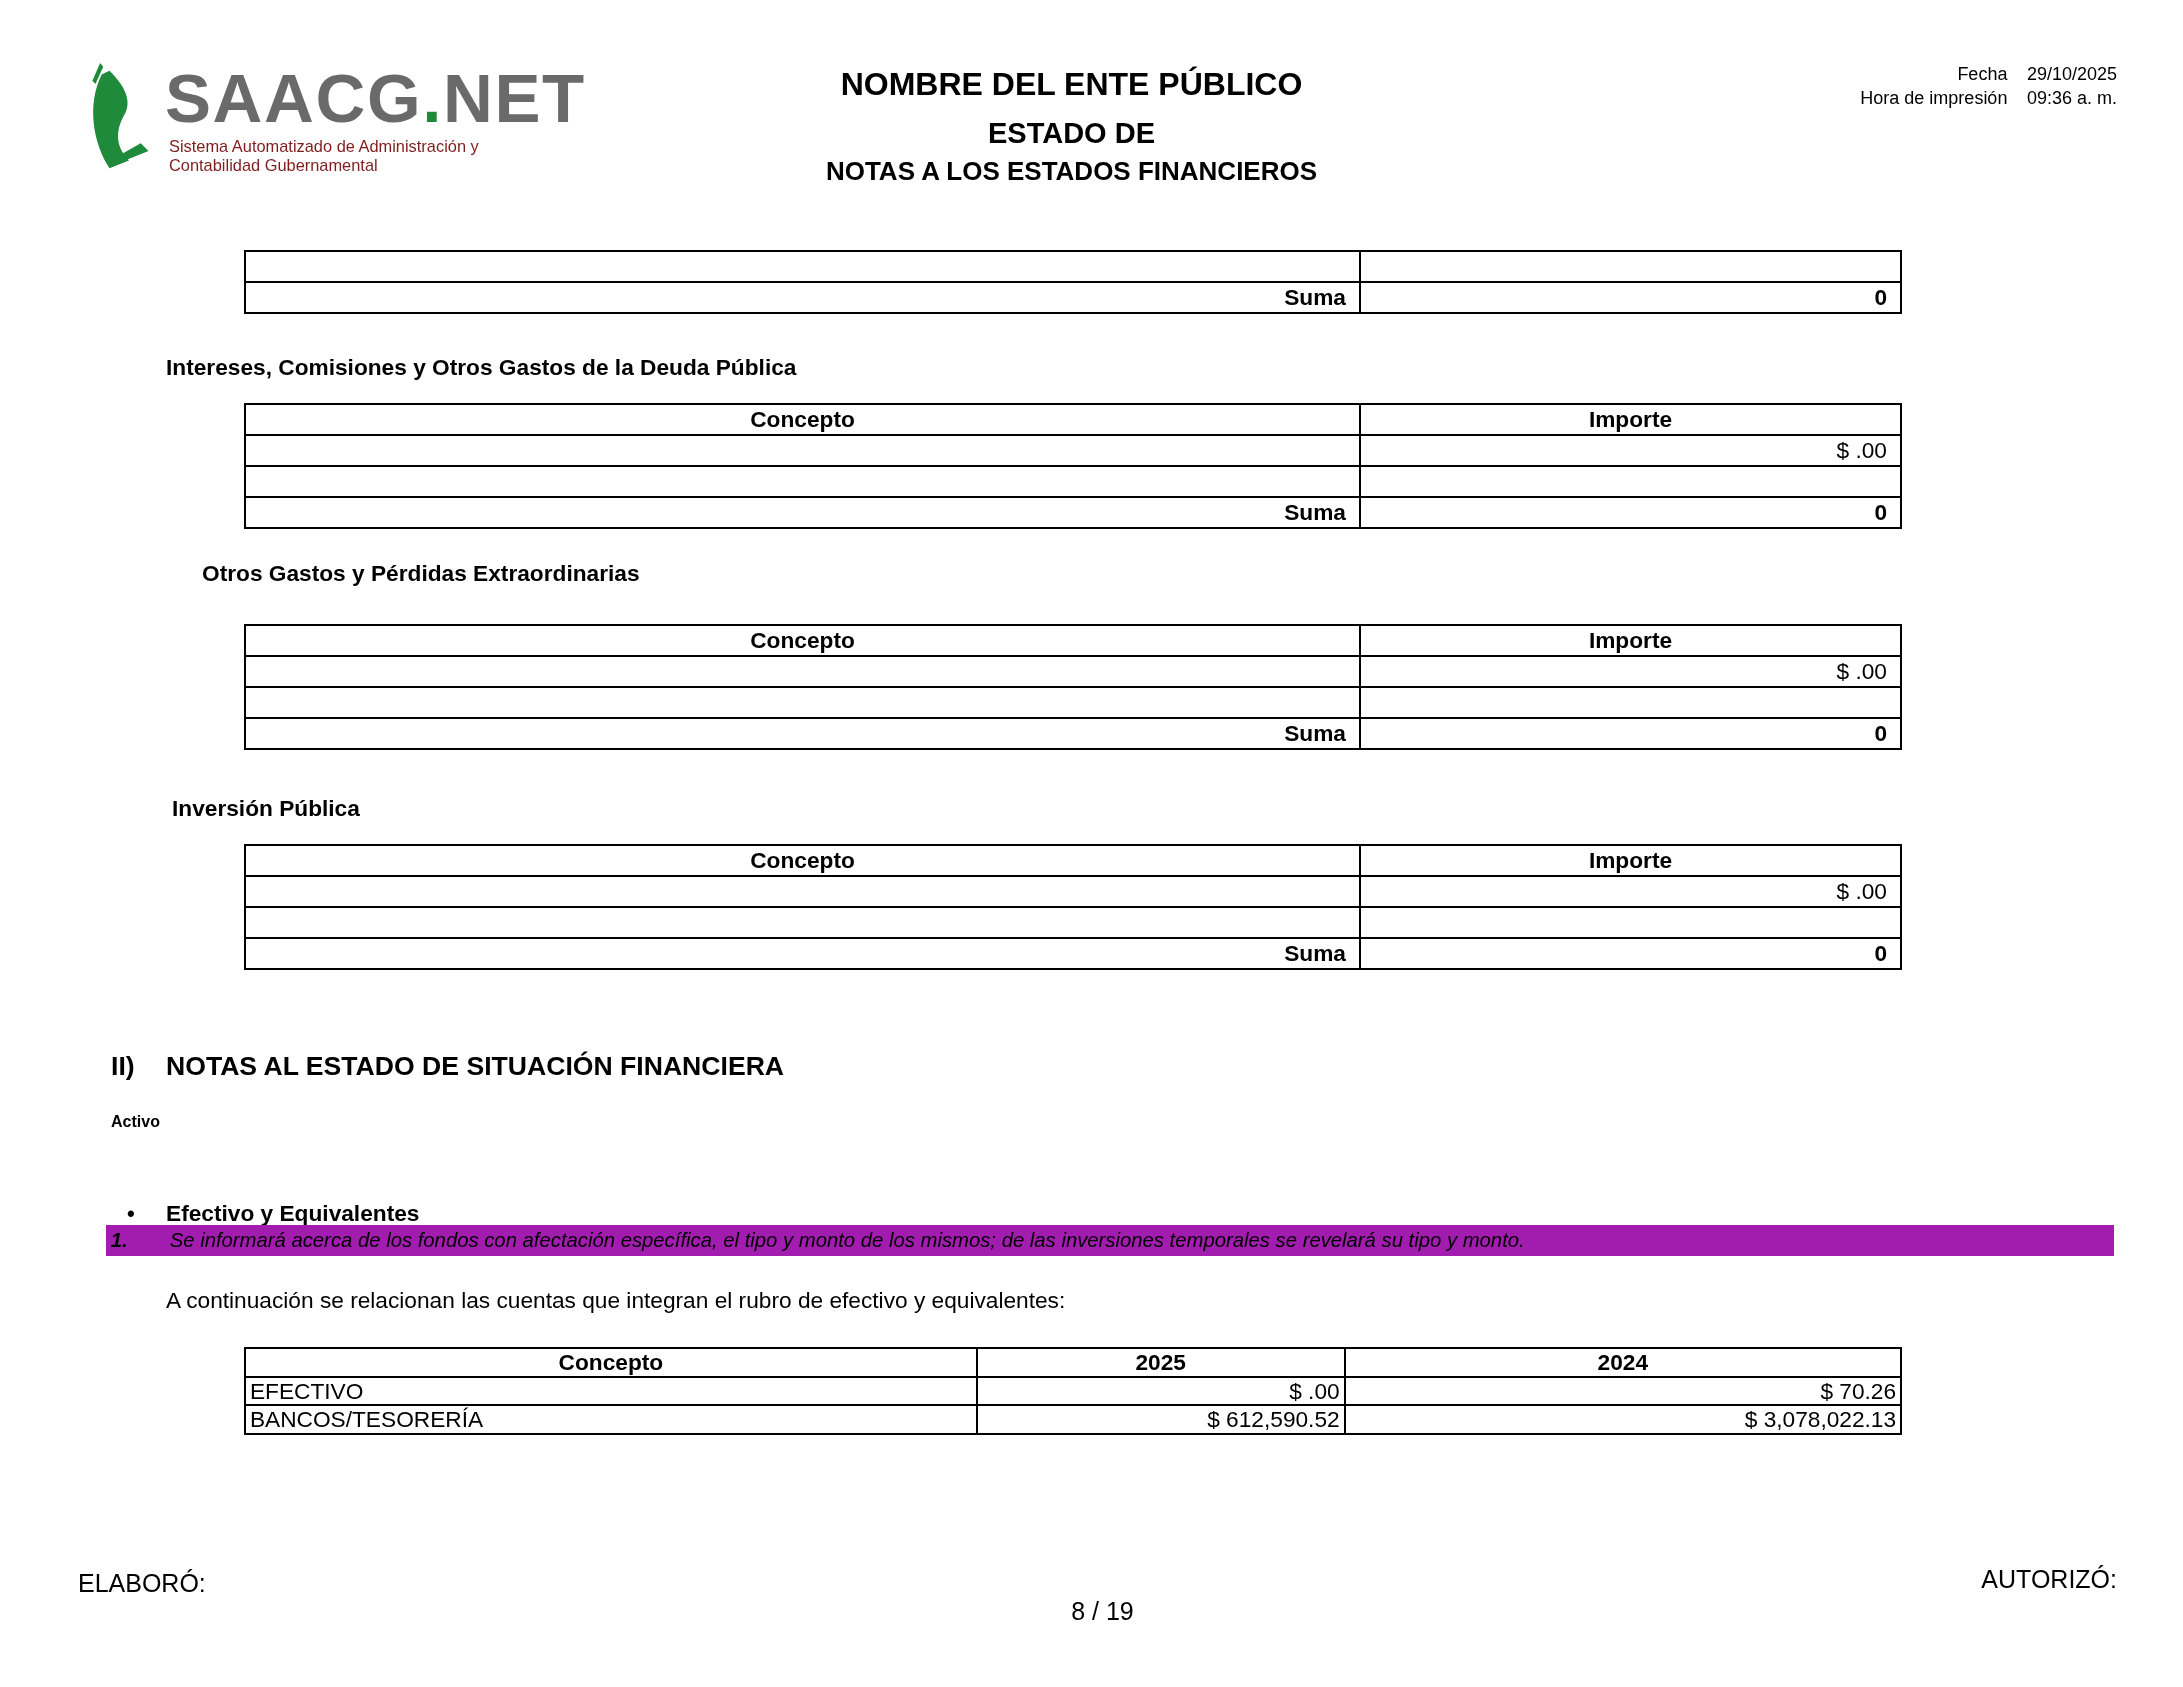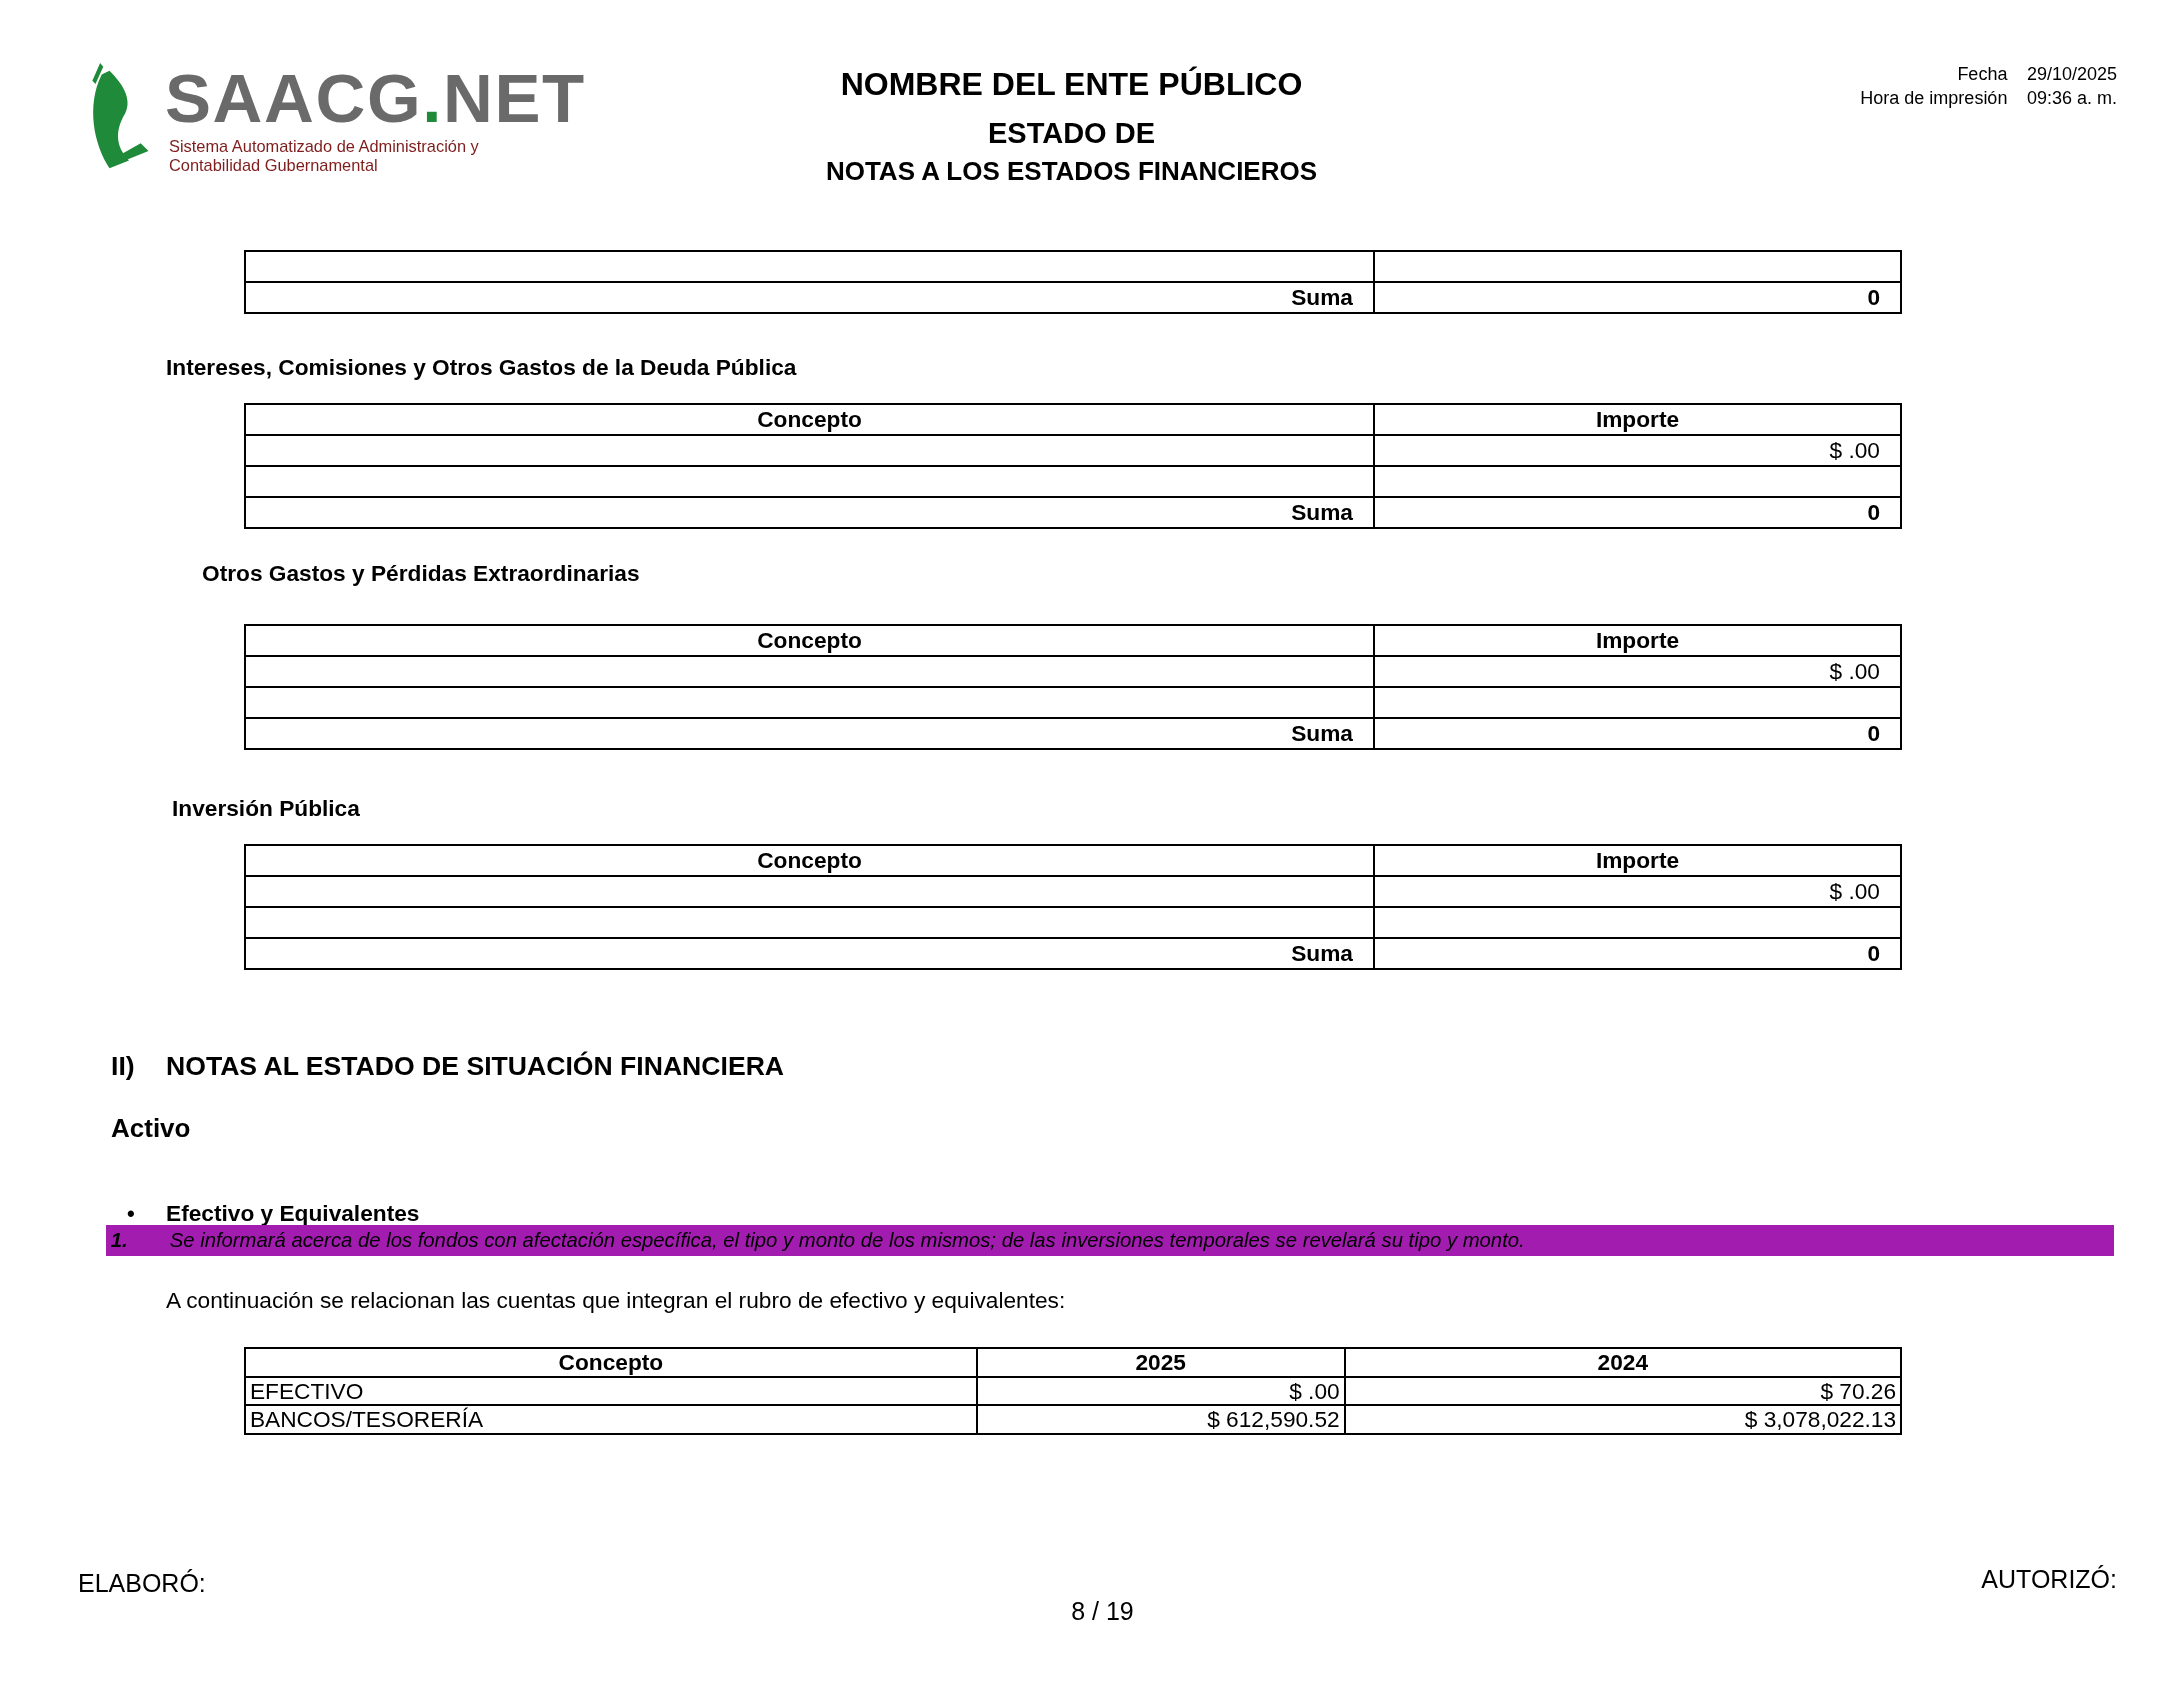--- a/index.html
+++ b/index.html
@@ -23,32 +23,32 @@
   .t3 { top: 156px; font-size: 26px; font-weight: bold; }
 
   .meta { right: 66px; top: 62px; font-size: 18px; line-height: 24px; }
   .meta table { border-collapse: collapse; }
   .meta td { padding: 0; }
   .meta td.lbl { text-align: right; padding-right: 19.5px; }
 
   
   table.grid { position: absolute; left: 244px; width: 1658px; border-collapse: collapse;
                font-size: 22.7px; }
-  table.grid td, table.grid th { border: 2.3px solid #000; height: 29px; padding: 0 20px;
+  table.grid td, table.grid th { border: 2.3px solid #000; height: 29px; padding: 0 13px;
                                  line-height: 29px; }
   table.grid th { font-weight: bold; text-align: center; }
   table.grid td.c1 { width: 1087px; }
   table.grid td.r { text-align: right; }
   table.grid td.b { font-weight: bold; }
 
   .sec-label { font-size: 22.7px; font-weight: bold; }
 
   .h2 { left: 111px; top: 1051px; font-size: 26.6px; font-weight: bold; }
   .h2 .num { display: inline-block; width: 55px; }
-  .activo { left: 111px; top: 1113px; font-size: 26px; font-weight: bold; }
+  .activo { left: 111px; top: 1113px; font-size: 16px; font-weight: bold; }
   .bullet { left: 127px; top: 1200px; font-size: 22.7px; font-weight: bold; }
   .bullet .dot { display: inline-block; width: 39px; font-size: 22px; }
 
   .note { left: 106px; top: 1225px; width: 2008px; height: 31px; background: #a21caf;
           font-size: 20.3px; font-style: italic; line-height: 31px; }
   .note .n { display: inline-block; width: 59px; padding-left: 4.7px; font-weight: bold; }
 
   .intro { left: 166px; top: 1287px; font-size: 22.7px; }
 
   table.cash { position: absolute; left: 244px; top: 1347px; width: 1658px; border-collapse: collapse;

